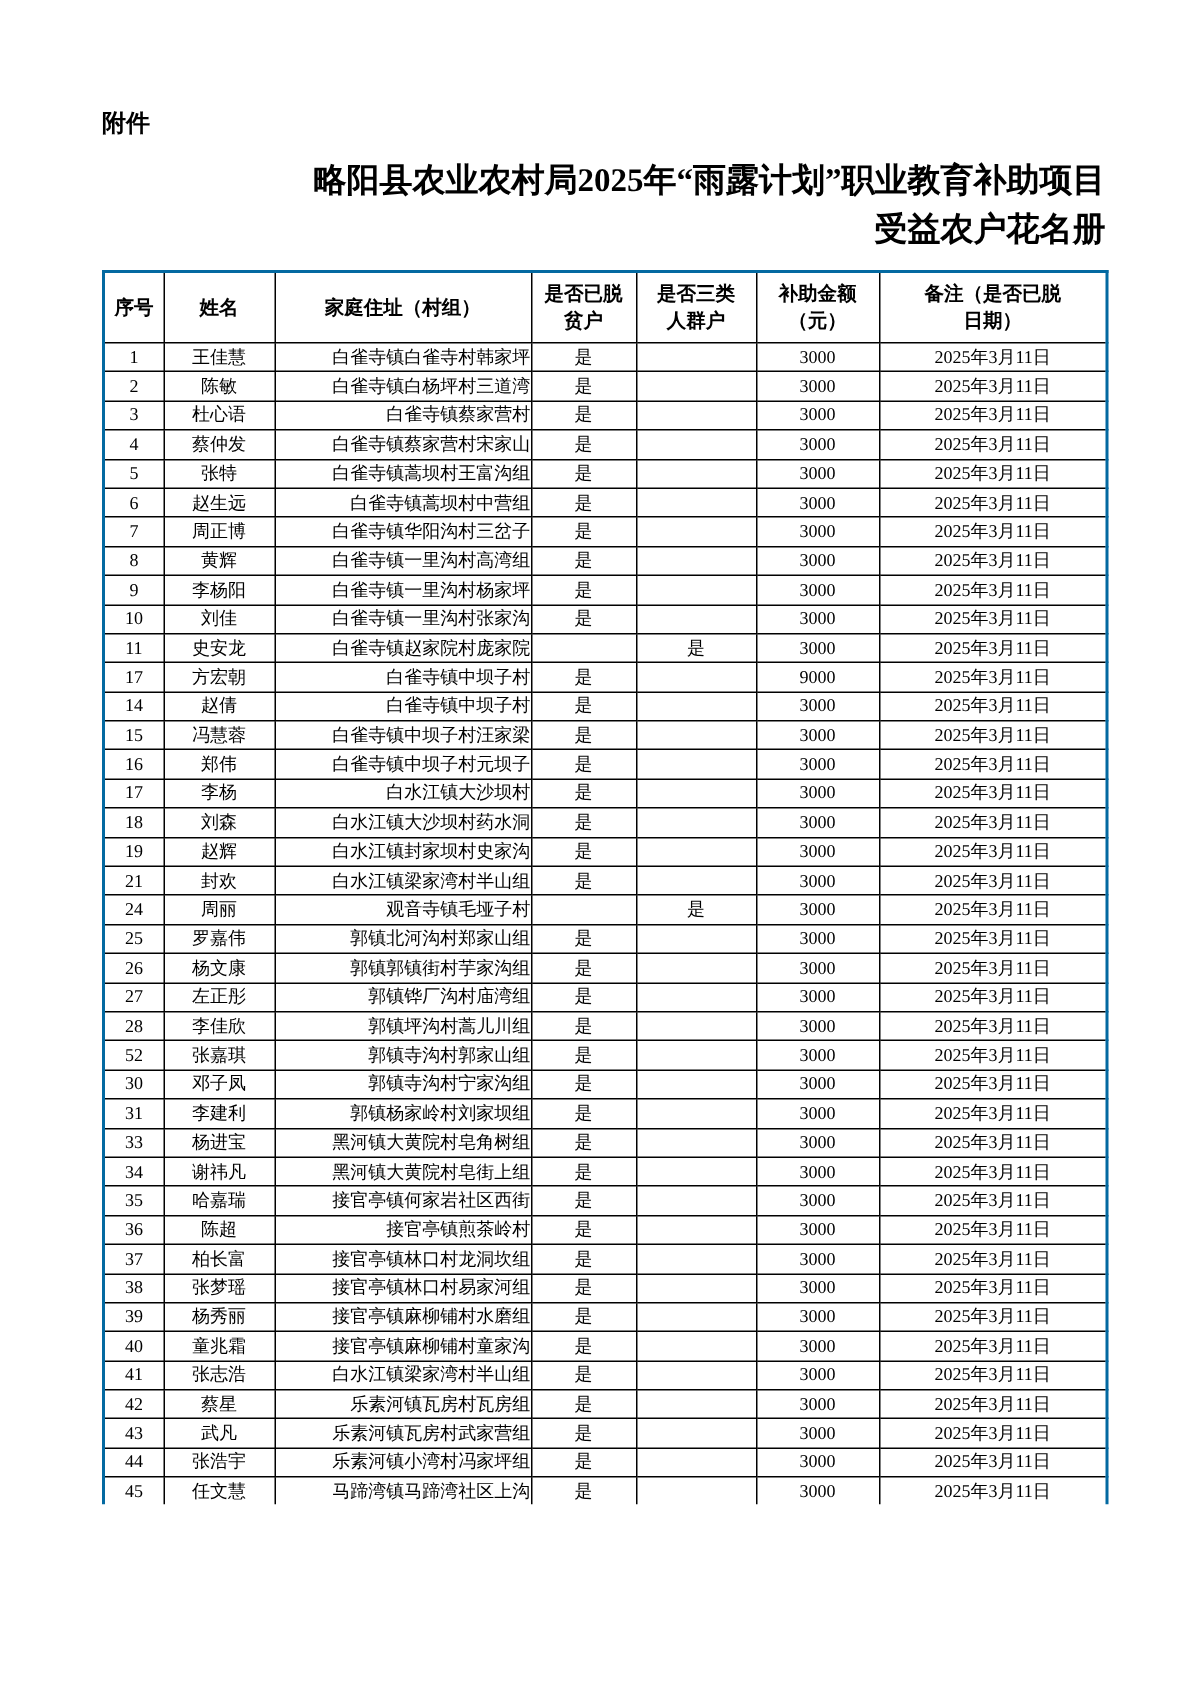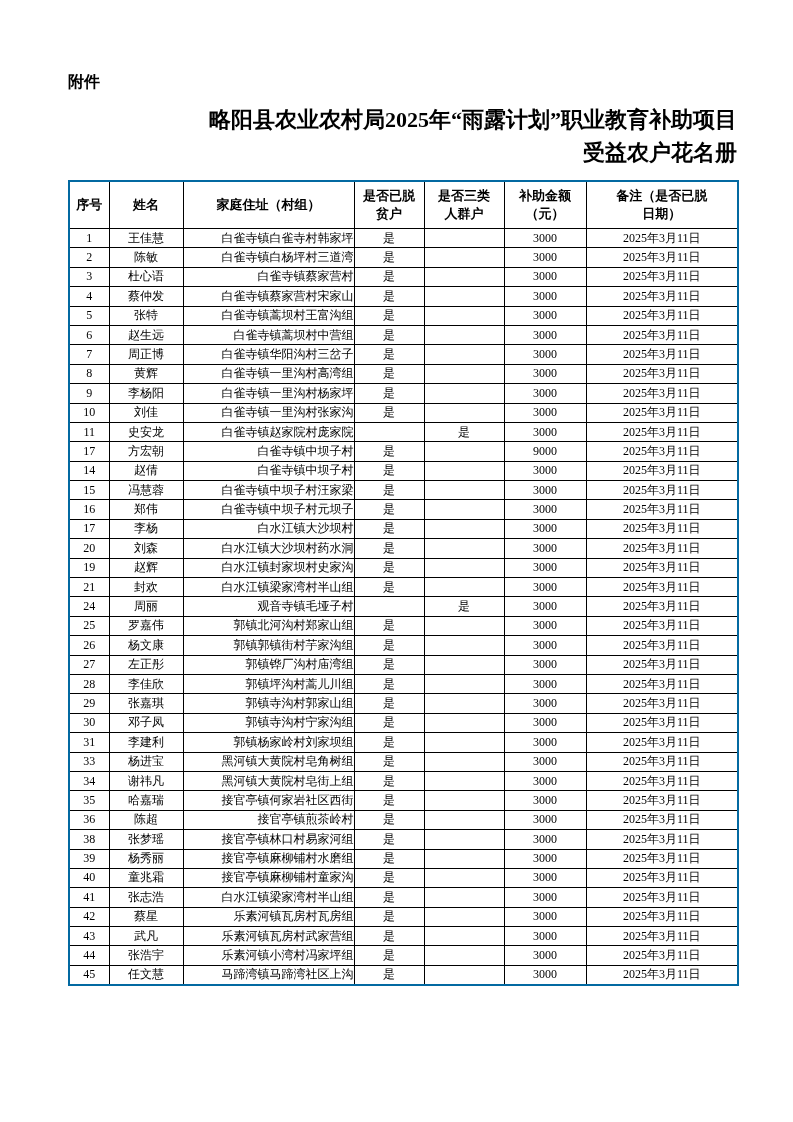--- a/index.html
+++ b/index.html
@@ -238,21 +238,21 @@
         <tr>
           <td class="c0">17</td>
           <td class="c1">李杨</td>
           <td class="c2">白水江镇大沙坝村</td>
           <td class="c3">是</td>
           <td class="c4"></td>
           <td class="c5">3000</td>
           <td class="c6">2025年3月11日</td>
         </tr>
         <tr>
-          <td class="c0">20</td>
+          <td class="c0">18</td>
           <td class="c1">刘森</td>
           <td class="c2">白水江镇大沙坝村药水洞</td>
           <td class="c3">是</td>
           <td class="c4"></td>
           <td class="c5">3000</td>
           <td class="c6">2025年3月11日</td>
         </tr>
         <tr>
           <td class="c0">19</td>
           <td class="c1">赵辉</td>
@@ -310,21 +310,21 @@
         <tr>
           <td class="c0">28</td>
           <td class="c1">李佳欣</td>
           <td class="c2">郭镇坪沟村蒿儿川组</td>
           <td class="c3">是</td>
           <td class="c4"></td>
           <td class="c5">3000</td>
           <td class="c6">2025年3月11日</td>
         </tr>
         <tr>
-          <td class="c0">29</td>
+          <td class="c0">52</td>
           <td class="c1">张嘉琪</td>
           <td class="c2">郭镇寺沟村郭家山组</td>
           <td class="c3">是</td>
           <td class="c4"></td>
           <td class="c5">3000</td>
           <td class="c6">2025年3月11日</td>
         </tr>
         <tr>
           <td class="c0">30</td>
           <td class="c1">邓子凤</td>
@@ -367,20 +367,29 @@
           <td class="c2">接官亭镇何家岩社区西街</td>
           <td class="c3">是</td>
           <td class="c4"></td>
           <td class="c5">3000</td>
           <td class="c6">2025年3月11日</td>
         </tr>
         <tr>
           <td class="c0">36</td>
           <td class="c1">陈超</td>
           <td class="c2">接官亭镇煎茶岭村</td>
+          <td class="c3">是</td>
+          <td class="c4"></td>
+          <td class="c5">3000</td>
+          <td class="c6">2025年3月11日</td>
+        </tr>
+        <tr>
+          <td class="c0">37</td>
+          <td class="c1">柏长富</td>
+          <td class="c2">接官亭镇林口村龙洞坎组</td>
           <td class="c3">是</td>
           <td class="c4"></td>
           <td class="c5">3000</td>
           <td class="c6">2025年3月11日</td>
         </tr>
         <tr>
           <td class="c0">38</td>
           <td class="c1">张梦瑶</td>
           <td class="c2">接官亭镇林口村易家河组</td>
           <td class="c3">是</td>

